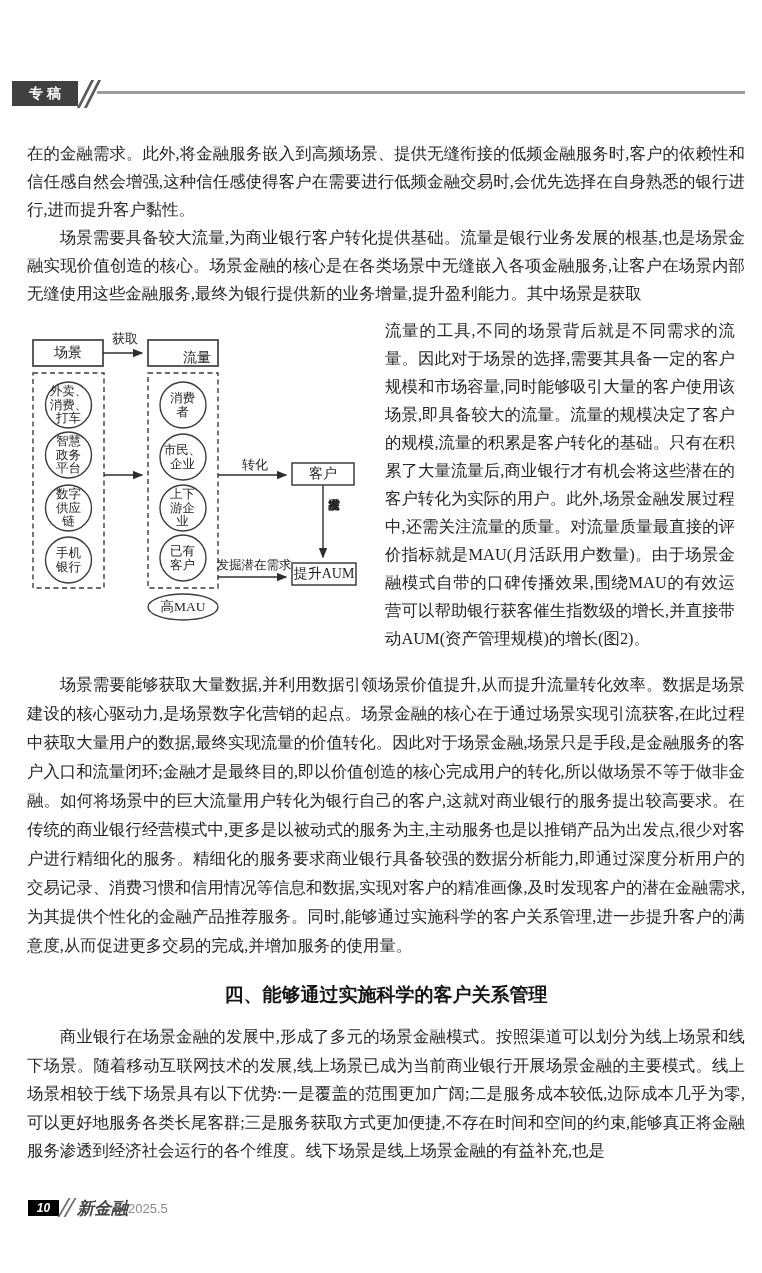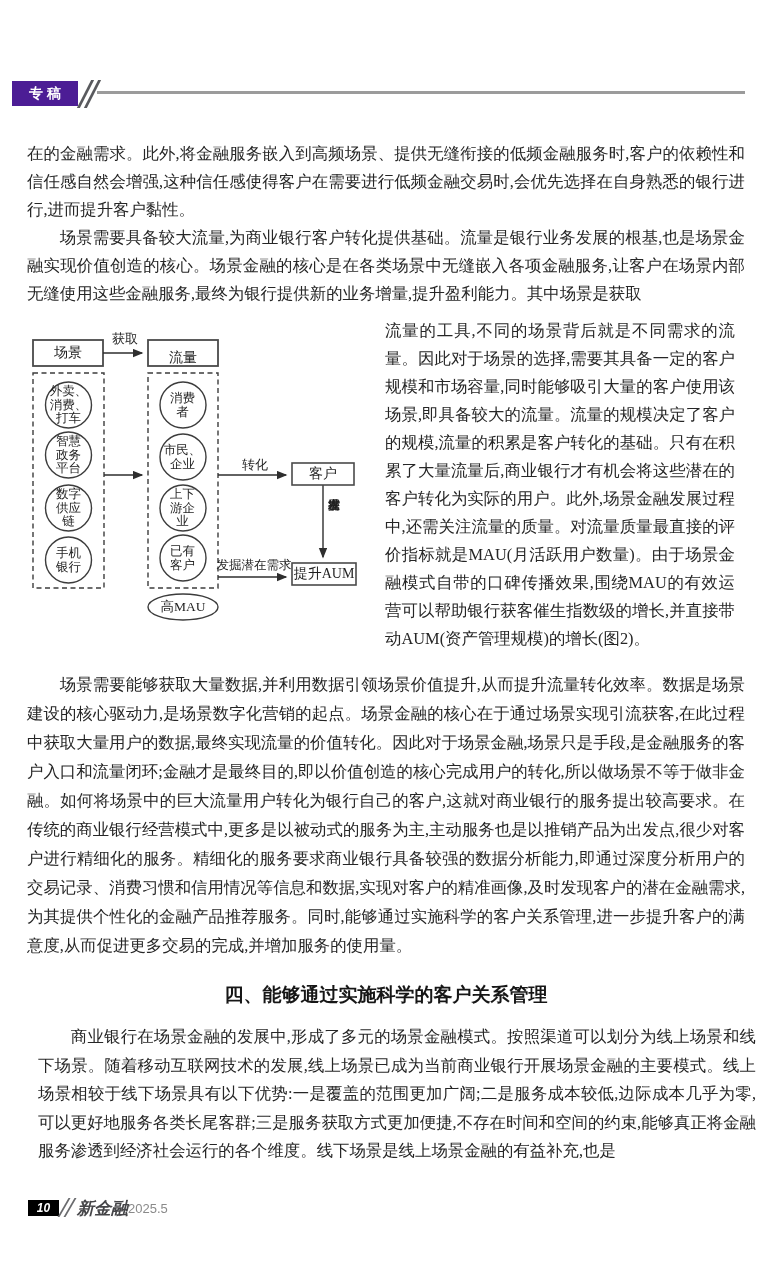--- a/index.html
+++ b/index.html
@@ -4,21 +4,21 @@
 <style>
   html,body{margin:0;padding:0;background:#e8e8e8;}
   .page{
     position:relative;width:762px;height:1273px;margin:0 auto;
     background:#ffffff;overflow:hidden;
     font-family:"Liberation Serif","DejaVu Serif",serif;color:#262626;
   }
   
   .tag-box{
     position:absolute;left:12px;top:81px;width:66px;height:25px;
-    background:#4c1d95;color:#fff;display:flex;align-items:center;justify-content:center;
+    background:#404040;color:#fff;display:flex;align-items:center;justify-content:center;
     font-family:"Liberation Sans","DejaVu Sans",sans-serif;font-weight:bold;
     font-size:14px;letter-spacing:4px;text-indent:4px;
   }
   .hdr-slash{position:absolute;width:3px;background:#595a5e;transform:skewX(-27deg);}
   .hdr-rule{position:absolute;left:97px;top:91px;width:648px;height:3px;background:#9b9b9b;}
   
   .para{
     position:absolute;left:27px;width:718px;
     font-size:16.4px;line-height:28px;text-align:justify;color:#262626;
   }
@@ -81,21 +81,21 @@
   </div>
   <div class="hdr-slash" style="left:84px;top:80px;height:28px;"></div>
   <div class="hdr-slash" style="left:91px;top:80px;height:28px;"></div>
   <div class="hdr-rule"></div>
 
   <div id="p2intro" class="para indent" style="top:224px;">场景需要具备较大流量,为商业银行客户转化提供基础。流量是银行业务发展的根基,也是场景金融实现价值创造的核心。场景金融的核心是在各类场景中无缝嵌入各项金融服务,让客户在场景内部无缝使用这些金融服务,最终为银行提供新的业务增量,提升盈利能力。其中场景是获取</div>
   <div id="p1" class="para" style="top:140px;">在的金融需求。此外,将金融服务嵌入到高频场景、提供无缝衔接的低频金融服务时,客户的依赖性和信任感自然会增强,这种信任感使得客户在需要进行低频金融交易时,会优先选择在自身熟悉的银行进行,进而提升客户黏性。</div>
   <div id="p2col" class="para" style="top:317px;">流量的工具,不同的场景背后就是不同需求的流量。因此对于场景的选择,需要其具备一定的客户规模和市场容量,同时能够吸引大量的客户使用该场景,即具备较大的流量。流量的规模决定了客户的规模,流量的积累是客户转化的基础。只有在积累了大量流量后,商业银行才有机会将这些潜在的客户转化为实际的用户。此外,场景金融发展过程中,还需关注流量的质量。对流量质量最直接的评价指标就是MAU(月活跃用户数量)。由于场景金融模式自带的口碑传播效果,围绕MAU的有效运营可以帮助银行获客催生指数级的增长,并直接带动AUM(资产管理规模)的增长(图2)。</div>
   <div id="p3" class="para indent" style="top:670px;">场景需要能够获取大量数据,并利用数据引领场景价值提升,从而提升流量转化效率。数据是场景建设的核心驱动力,是场景数字化营销的起点。场景金融的核心在于通过场景实现引流获客,在此过程中获取大量用户的数据,最终实现流量的价值转化。因此对于场景金融,场景只是手段,是金融服务的客户入口和流量闭环;金融才是最终目的,即以价值创造的核心完成用户的转化,所以做场景不等于做非金融。如何将场景中的巨大流量用户转化为银行自己的客户,这就对商业银行的服务提出较高要求。在传统的商业银行经营模式中,更多是以被动式的服务为主,主动服务也是以推销产品为出发点,很少对客户进行精细化的服务。精细化的服务要求商业银行具备较强的数据分析能力,即通过深度分析用户的交易记录、消费习惯和信用情况等信息和数据,实现对客户的精准画像,及时发现客户的潜在金融需求,为其提供个性化的金融产品推荐服务。同时,能够通过实施科学的客户关系管理,进一步提升客户的满意度,从而促进更多交易的完成,并增加服务的使用量。</div>
   <div class="section-heading">四、能够通过实施科学的客户关系管理</div>
-  <div id="p4" class="para indent" style="top:1023px;margin-left:11px;">商业银行在场景金融的发展中,形成了多元的场景金融模式。按照渠道可以划分为线上场景和线下场景。随着移动互联网技术的发展,线上场景已成为当前商业银行开展场景金融的主要模式。线上场景相较于线下场景具有以下优势:一是覆盖的范围更加广阔;二是服务成本较低,边际成本几乎为零,可以更好地服务各类长尾客群;三是服务获取方式更加便捷,不存在时间和空间的约束,能够真正将金融服务渗透到经济社会运行的各个维度。线下场景是线上场景金融的有益补充,也是</div>
+  <div id="p4" class="para indent" style="top:1023px;">商业银行在场景金融的发展中,形成了多元的场景金融模式。按照渠道可以划分为线上场景和线下场景。随着移动互联网技术的发展,线上场景已成为当前商业银行开展场景金融的主要模式。线上场景相较于线下场景具有以下优势:一是覆盖的范围更加广阔;二是服务成本较低,边际成本几乎为零,可以更好地服务各类长尾客群;三是服务获取方式更加便捷,不存在时间和空间的约束,能够真正将金融服务渗透到经济社会运行的各个维度。线下场景是线上场景金融的有益补充,也是</div>
 
   <div class="figure">
     <svg width="340" height="325" viewBox="0 0 340 325">
       <defs>
         <marker id="ah" markerWidth="9" markerHeight="8" refX="6.5" refY="3" orient="auto">
           <path d="M0,0 L7.5,3 L0,6 Z" fill="#2e2e2e"></path>
         </marker>
       </defs>
 
       <rect x="8" y="10" width="70" height="26" fill="#fff" stroke="#4a4a4a" stroke-width="1.8"></rect>
@@ -120,21 +120,21 @@
       <line x1="79" y1="145" x2="117" y2="145" stroke="#2e2e2e" stroke-width="1.4" marker-end="url(#ah)"></line>
       <line x1="193" y1="145" x2="261" y2="145" stroke="#2e2e2e" stroke-width="1.4" marker-end="url(#ah)"></line>
       <line x1="298" y1="155" x2="298" y2="227" stroke="#2e2e2e" stroke-width="1.4" marker-end="url(#ah)"></line>
       <line x1="193" y1="247" x2="261" y2="247" stroke="#2e2e2e" stroke-width="1.4" marker-end="url(#ah)"></line>
 
       <rect x="267" y="133" width="62" height="22" fill="#fff" stroke="#4a4a4a" stroke-width="1.6"></rect>
       <rect x="267" y="233" width="64" height="22" fill="#fff" stroke="#4a4a4a" stroke-width="1.6"></rect>
     </svg>
 
     <div class="fig-label node-label" style="left:8px;top:10px;width:70px;height:26px;">场景</div>
-    <div class="fig-label node-label" style="left:123px;top:10px;width:70px;height:36px;">流量</div>
+    <div class="fig-label node-label" style="left:137px;top:10px;width:70px;height:36px;">流量</div>
     <div class="fig-label arrow-label" style="left:75px;top:1px;width:50px;height:16px;">获取</div>
 
     <div class="fig-label circle-label" style="left:20px;top:52px;width:47px;height:47px;">外卖、
 消费、
 打车</div>
     <div class="fig-label circle-label" style="left:20px;top:102px;width:47px;height:47px;">智慧
 政务
 平台</div>
     <div class="fig-label circle-label" style="left:20px;top:155px;width:47px;height:47px;">数字
 供应

